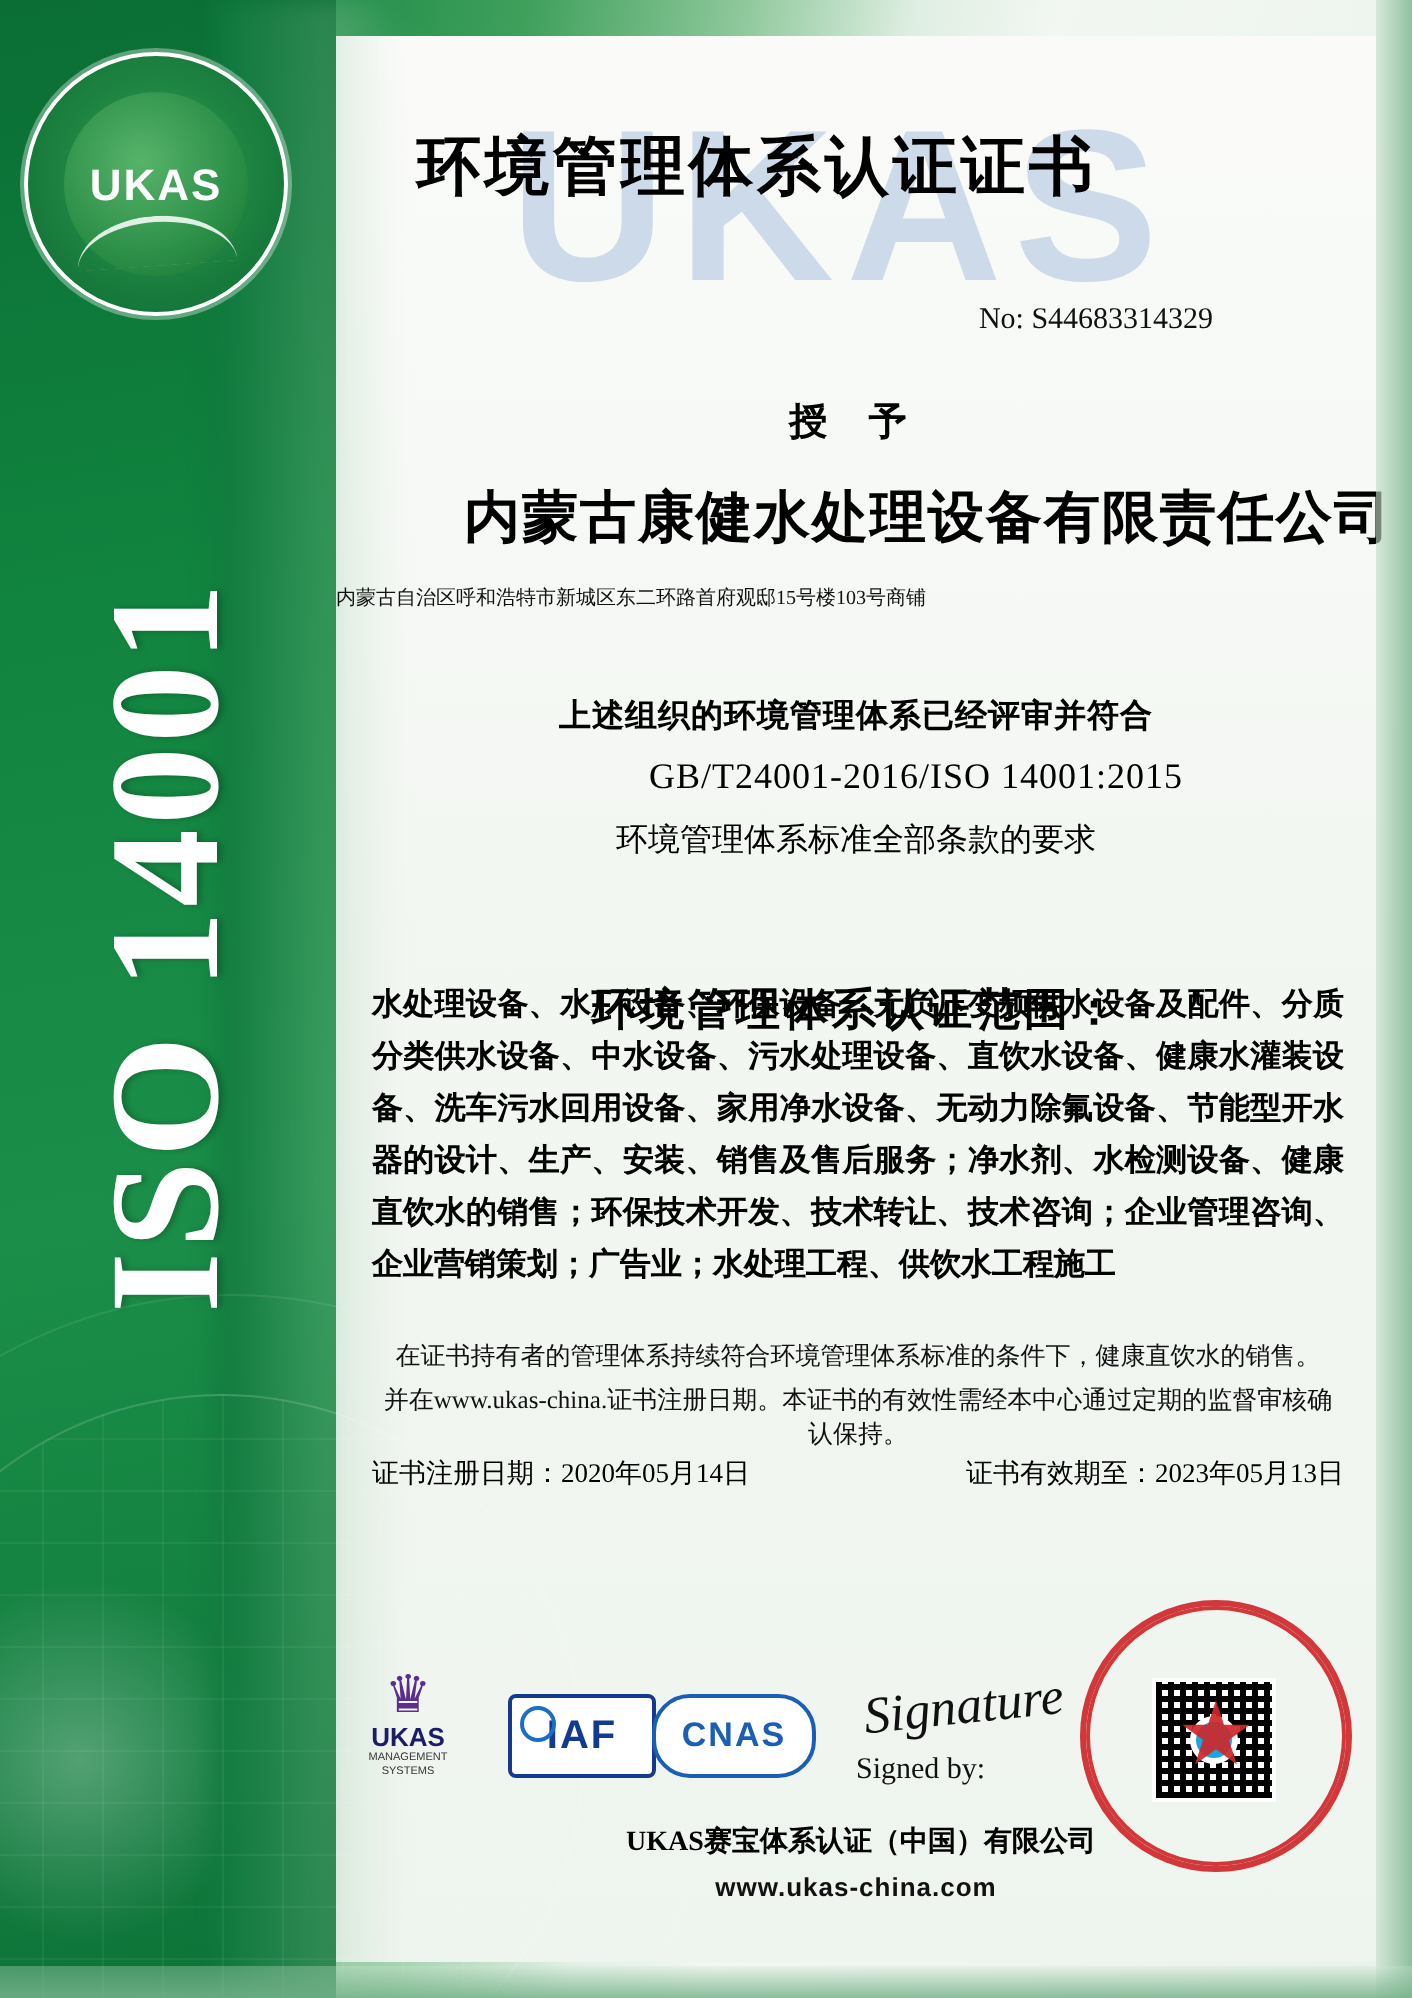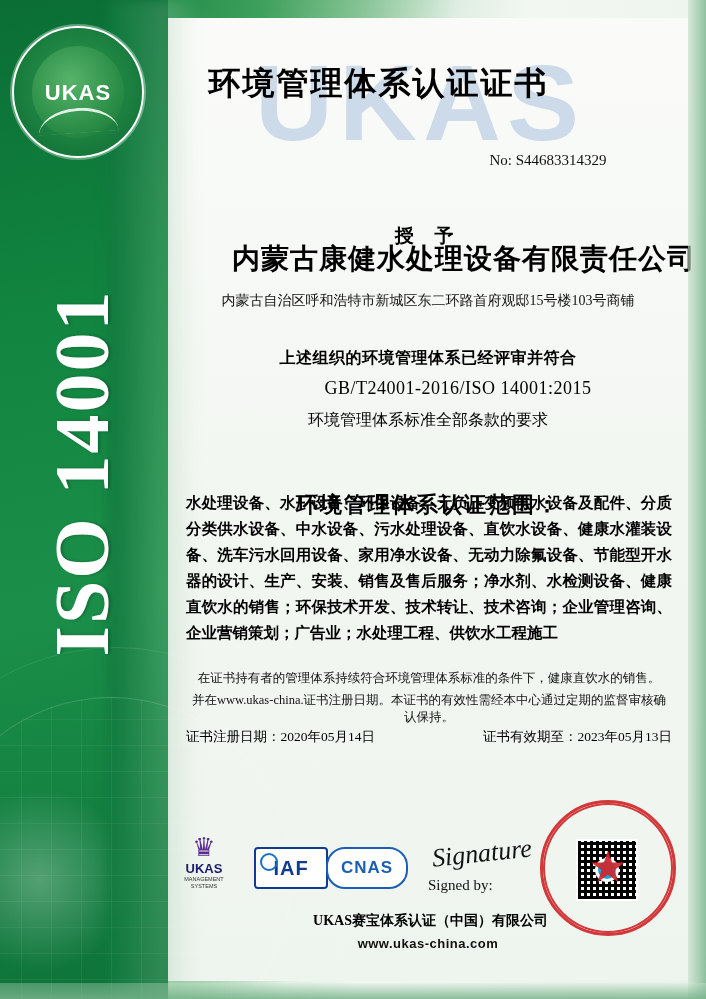--- a/index.html
+++ b/index.html
@@ -100,29 +100,29 @@
     font-family:"Liberation Serif", serif;font-weight:bold;font-size:32px;color:#000;
     letter-spacing:2px;
   }
   .certno{
     position:absolute;left:168px;top:152px;width:520px;text-align:center;
     font-family:"Liberation Serif", serif;font-size:15px;color:#111;
     padding-left:120px;
   }
   .award{
     position:absolute;left:168px;top:198px;width:520px;text-align:center;
-    font-weight:bold;font-size:19px;letter-spacing:8px;color:#000;margin-top:25px;
+    font-weight:bold;font-size:19px;letter-spacing:8px;color:#000;
   }
   .company{
     position:absolute;left:168px;top:240px;width:520px;text-align:center;
     font-weight:bold;font-size:28px;color:#000;letter-spacing:1px;padding-left:36px;
   }
   .address{
-    position:absolute;left:168px;top:292px;width:520px;text-align:center;
-    font-size:14px;color:#111;
+    position:absolute;left:168px;top:292px;width:520px;
+    font-size:10px;color:#111;
   }
   .stmt{
     position:absolute;left:168px;width:520px;text-align:center;color:#000;
   }
   .stmt1{top:348px;font-weight:bold;font-size:16px;letter-spacing:.5px;}
   .stmt2{top:378px;font-size:18px;letter-spacing:.5px;margin-left:30px;}
   .stmt3{top:410px;font-size:16px;}
   .scopeTitle{
     position:absolute;left:168px;top:490px;width:520px;text-align:center;
     font-weight:bold;font-size:22px;color:#000;letter-spacing:2px;

